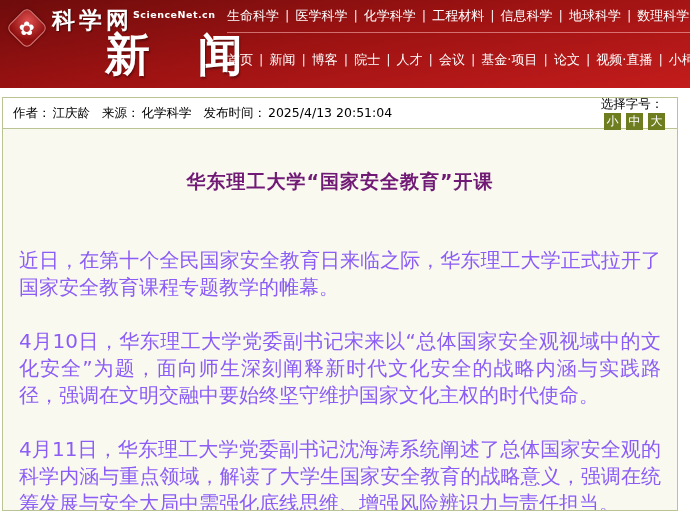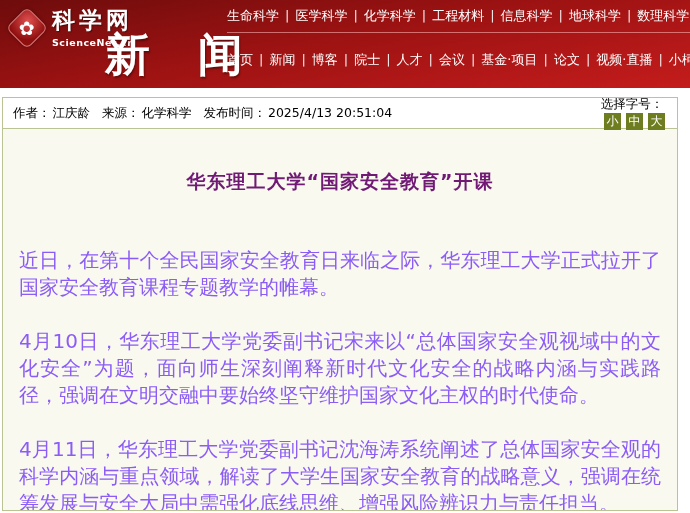--- a/index.html
+++ b/index.html
@@ -15,21 +15,21 @@
   .logo{ position:absolute; left:10px; top:7px; display:flex; align-items:flex-start; cursor:pointer; }
   .logo-diamond{
     width:30px; height:30px; margin:6px 10px 0 2px;
     background:radial-gradient(circle at 35% 30%,#e05050,#8f0f0f 70%);
     border:1px solid #d97a7a; border-radius:6px;
     transform:rotate(45deg);
     display:flex; align-items:center; justify-content:center;
     box-shadow:0 0 4px rgba(0,0,0,.35);
   }
   .logo-glyph{ transform:rotate(-45deg); color:#fff; font-size:19px; line-height:1; }
-  .logo-text{ display:flex; flex-direction:column; }
+  .logo-text{ display:flex; flex-direction:row; }
   .site-name{ color:#fff; font-size:23px; font-weight:bold; letter-spacing:4px; line-height:1.2; text-shadow:1px 1px 1px rgba(0,0,0,.4); }
   .site-domain{ color:#fff; font-size:9.5px; font-weight:bold; letter-spacing:.5px; margin-top:2px; }
   .section-title{
     position:absolute; left:105px; top:28px; color:#fff;
     font-size:45px; font-weight:bold; letter-spacing:16px; line-height:1.2;
     text-shadow:1px 2px 2px rgba(0,0,0,.35); white-space:nowrap;
   }
   .nav-wrap{ position:absolute; left:227px; top:0; right:0; height:88px; }
   .nav-top{
     height:33px; display:flex; align-items:center; white-space:nowrap; overflow:hidden;

